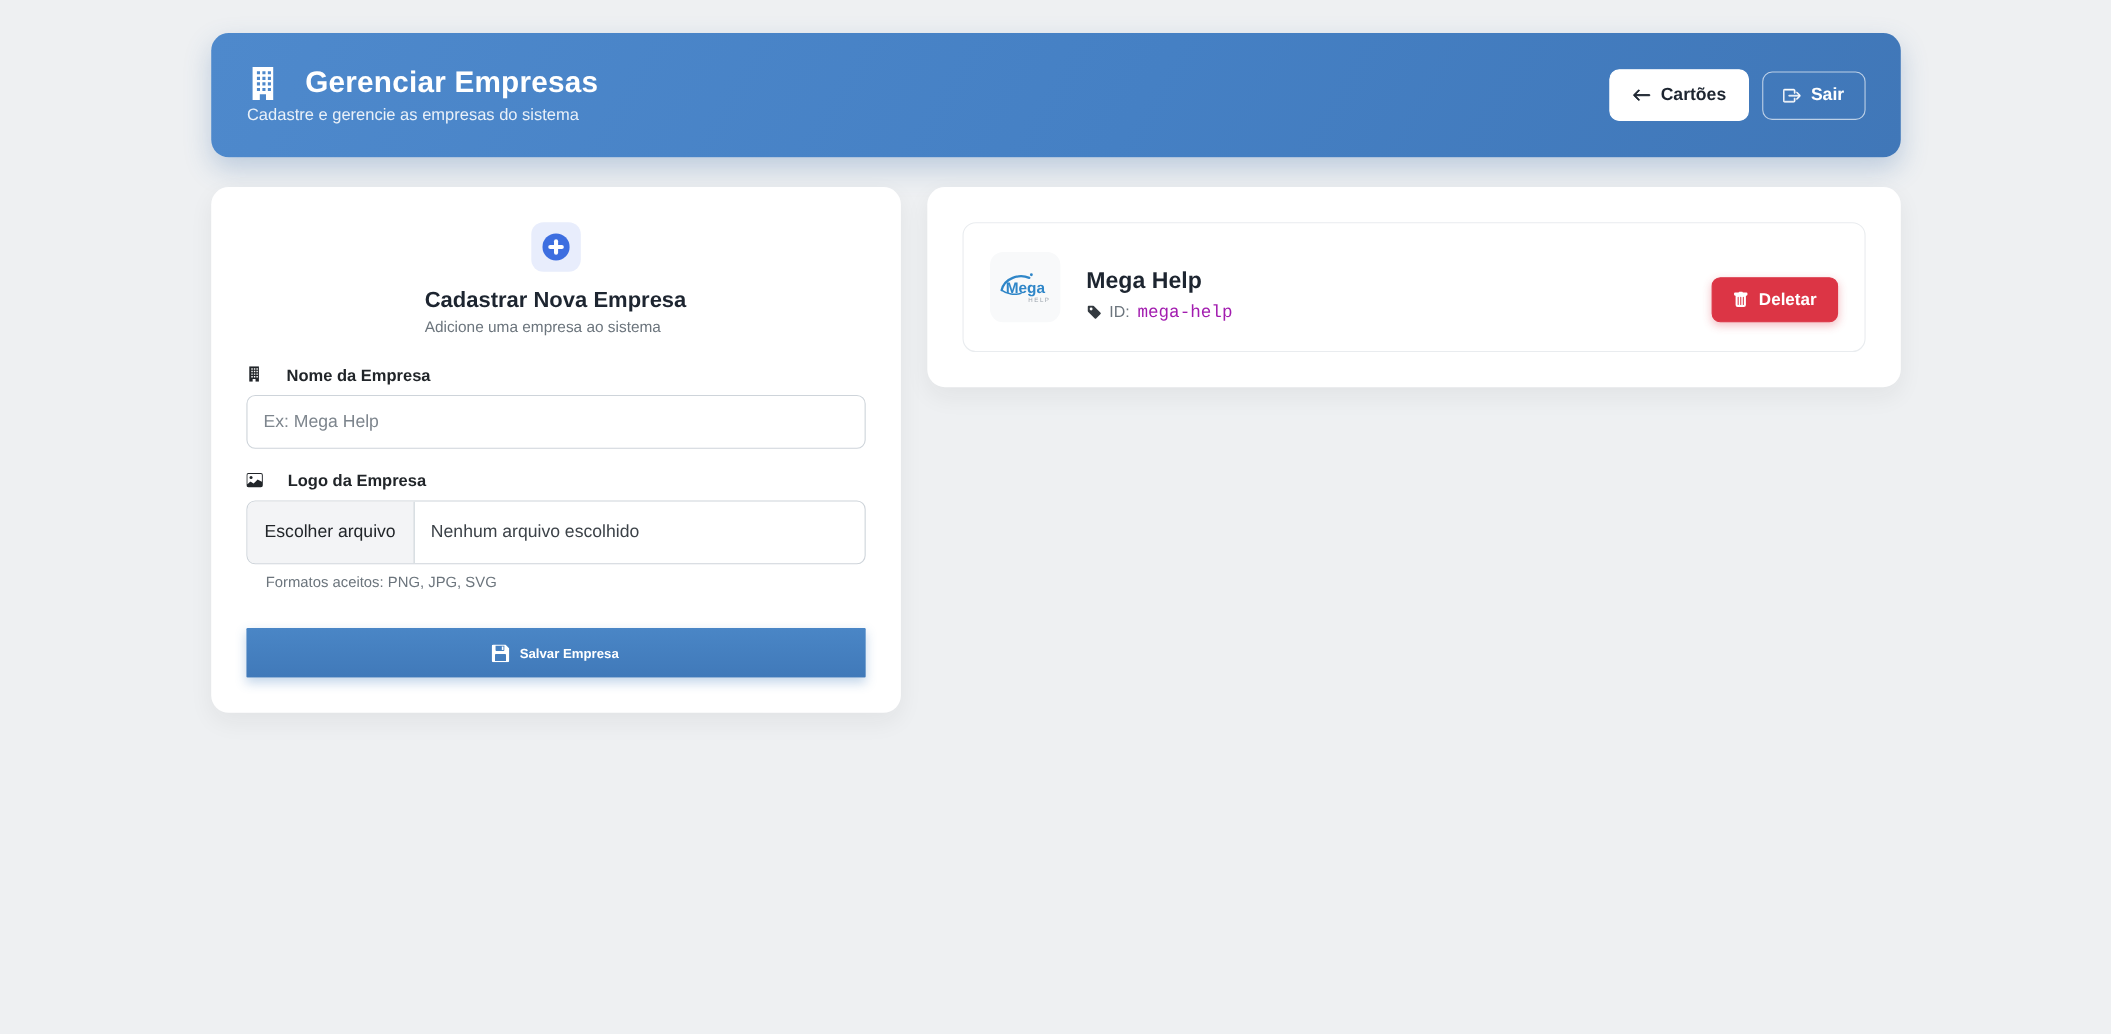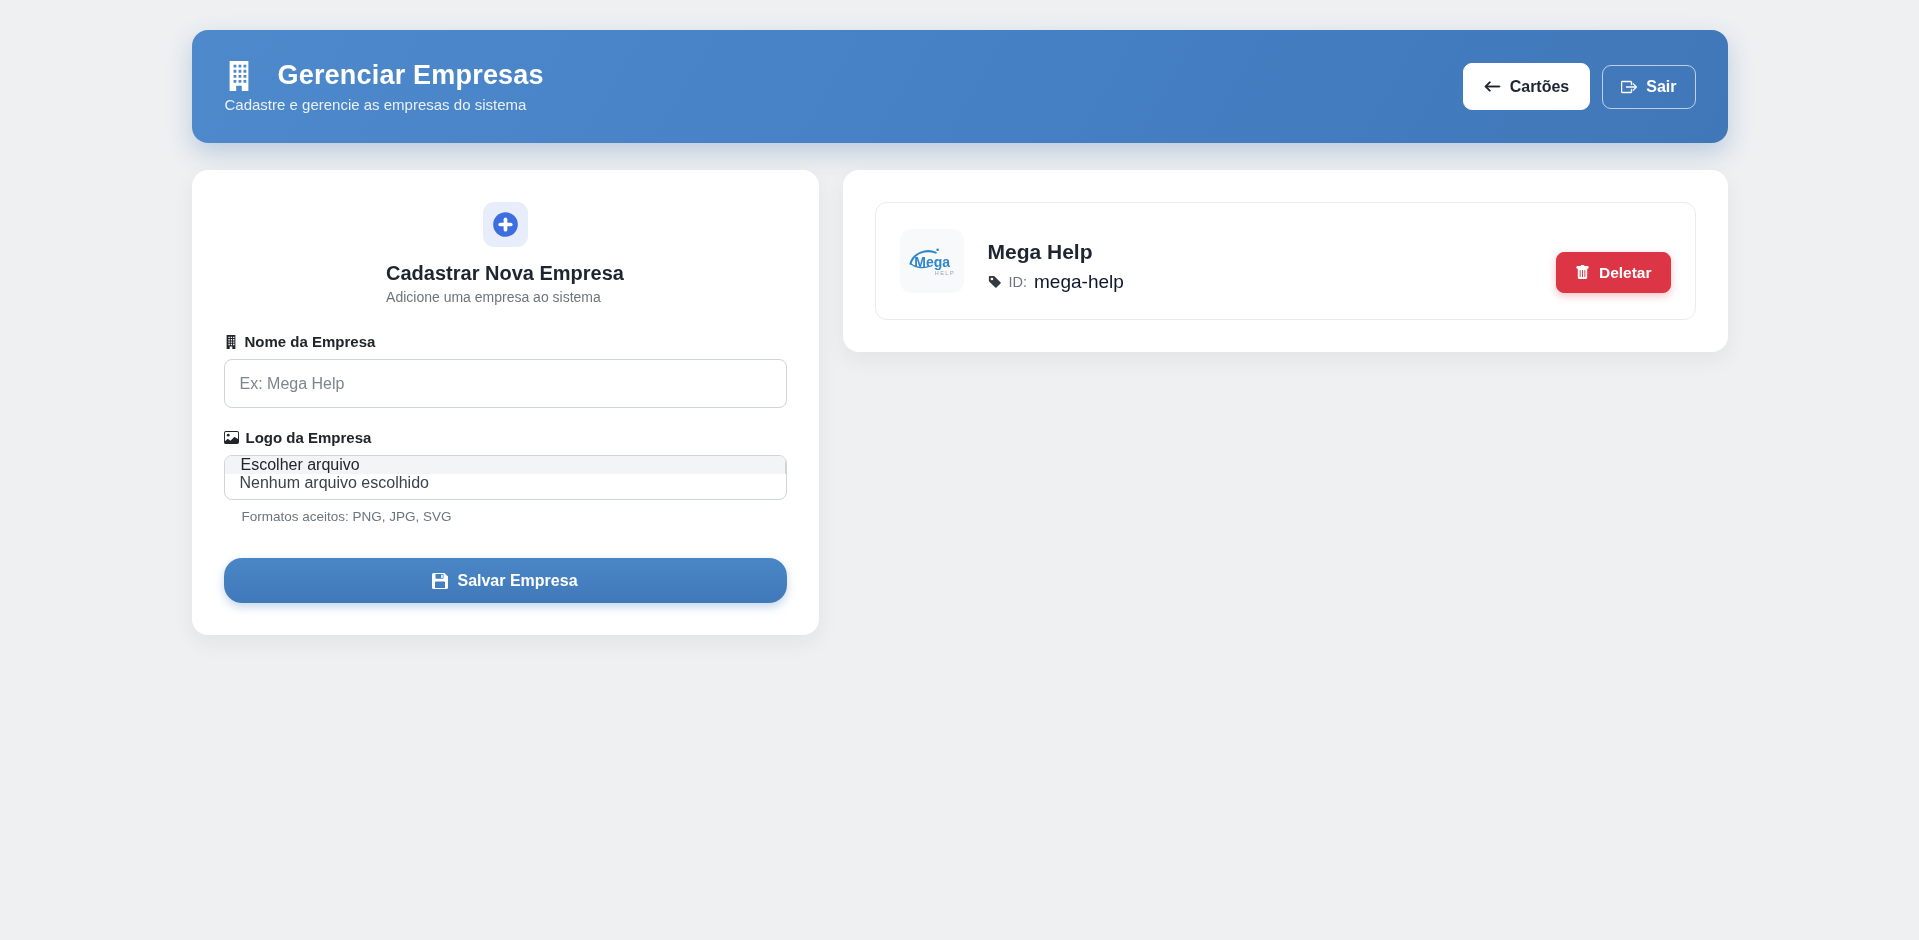--- a/index.html
+++ b/index.html
@@ -63,49 +63,49 @@
     width: 45px; height: 45px; border-radius: 11px; flex: none;
     display: flex; align-items: center; justify-content: center;
   }
   .icon-box.blue  { background: #e8edfc; color: #3d6ee0; }
   .icon-box.green { background: #e7f1eb; color: #2d9157; }
   .card-title { font-size: 20px; font-weight: bold; color: #1d2530; }
   .card-subtitle { font-size: 14px; color: #6c757d; margin-top: 4px; }
 
   
   .form-label {
-    display: flex; align-items: center; gap: 7px;
+    display: flex; align-items: flex-start; gap: 23px;
     font-size: 15px; font-weight: bold; color: #212529; margin-bottom: 9px;
   }
   .form-label svg { flex: none; }
   .text-input {
     width: 100%; height: 49px;
     border: 1px solid #ced4da; border-radius: 8px;
     padding: 0 15px; font-size: 16px; font-family: inherit; color: #212529;
     background: #fff; outline: none;
   }
   .text-input::placeholder { color: #7d858d; }
   .form-group { margin-bottom: 21px; }
   .file-input {
-    display: flex; align-items: stretch; height: 45px; overflow: hidden;
-    border: 1px solid #ced4da; border-radius: 8px; background: #ffffff; flex-direction: column;
+    display: flex; align-items: stretch; height: 58px; overflow: hidden;
+    border: 1px solid #ced4da; border-radius: 8px; background: #ffffff;
   }
   .file-btn {
     display: flex; align-items: center; padding: 0 16px;
     background: #f3f4f6; border-right: 1px solid #ced4da;
     font-size: 16px; color: #212529; cursor: pointer; white-space: nowrap;
   }
   .file-status { display: flex; align-items: center; padding: 0 15px; font-size: 16px; color: #3c4248; }
   .help-text { margin-top: 9px; font-size: 13.5px; color: #6c757d; padding-left: 18px; }
 
   .submit-btn {
     width: 100%; height: 45px; margin-top: 34px;
     background: linear-gradient(180deg, #4a86c6, #4079b9);
-    color: #ffffff; border: none; border-radius: 18px;
-    font-size: 16px;
+    color: #ffffff; border: none; border-radius: 1px;
+    font-size: 12px;
     box-shadow: 0 4px 10px rgba(64,121,185,0.3);
   }
 
   
   .company-item {
     border: 1px solid #e9ecef; border-radius: 12px;
     padding: 26px 24px;
     display: flex; align-items: flex-end; gap: 24px;
   }
   .company-logo {
@@ -115,22 +115,22 @@
     overflow: hidden;
   }
   .company-info { flex: 1; }
   .company-name { font-size: 21px; font-weight: bold; color: #1d2530; }
   .company-id {
     display: flex; align-items: center; gap: 7px;
     margin-top: 7px; font-size: 14.5px; color: #6c757d;
   }
   .company-id .tag-ic { color: #343a40; }
   .company-id code {
-    font-family: Liberation Sans, sans-serif;
-    font-size: 19px; color: #0f172a;
+    font-family: Liberation Mono, monospace;
+    font-size: 16px; color: #a21caf;
   }
   .delete-btn {
     background: #dc3545; border: 1px solid #dc3545; color: #ffffff;
     padding: 12px 18px; font-size: 15.5px; border-radius: 8px;
     box-shadow: 0 3px 8px rgba(220,53,69,0.3);
   }
 </style>
 </head>
 <body>
 

